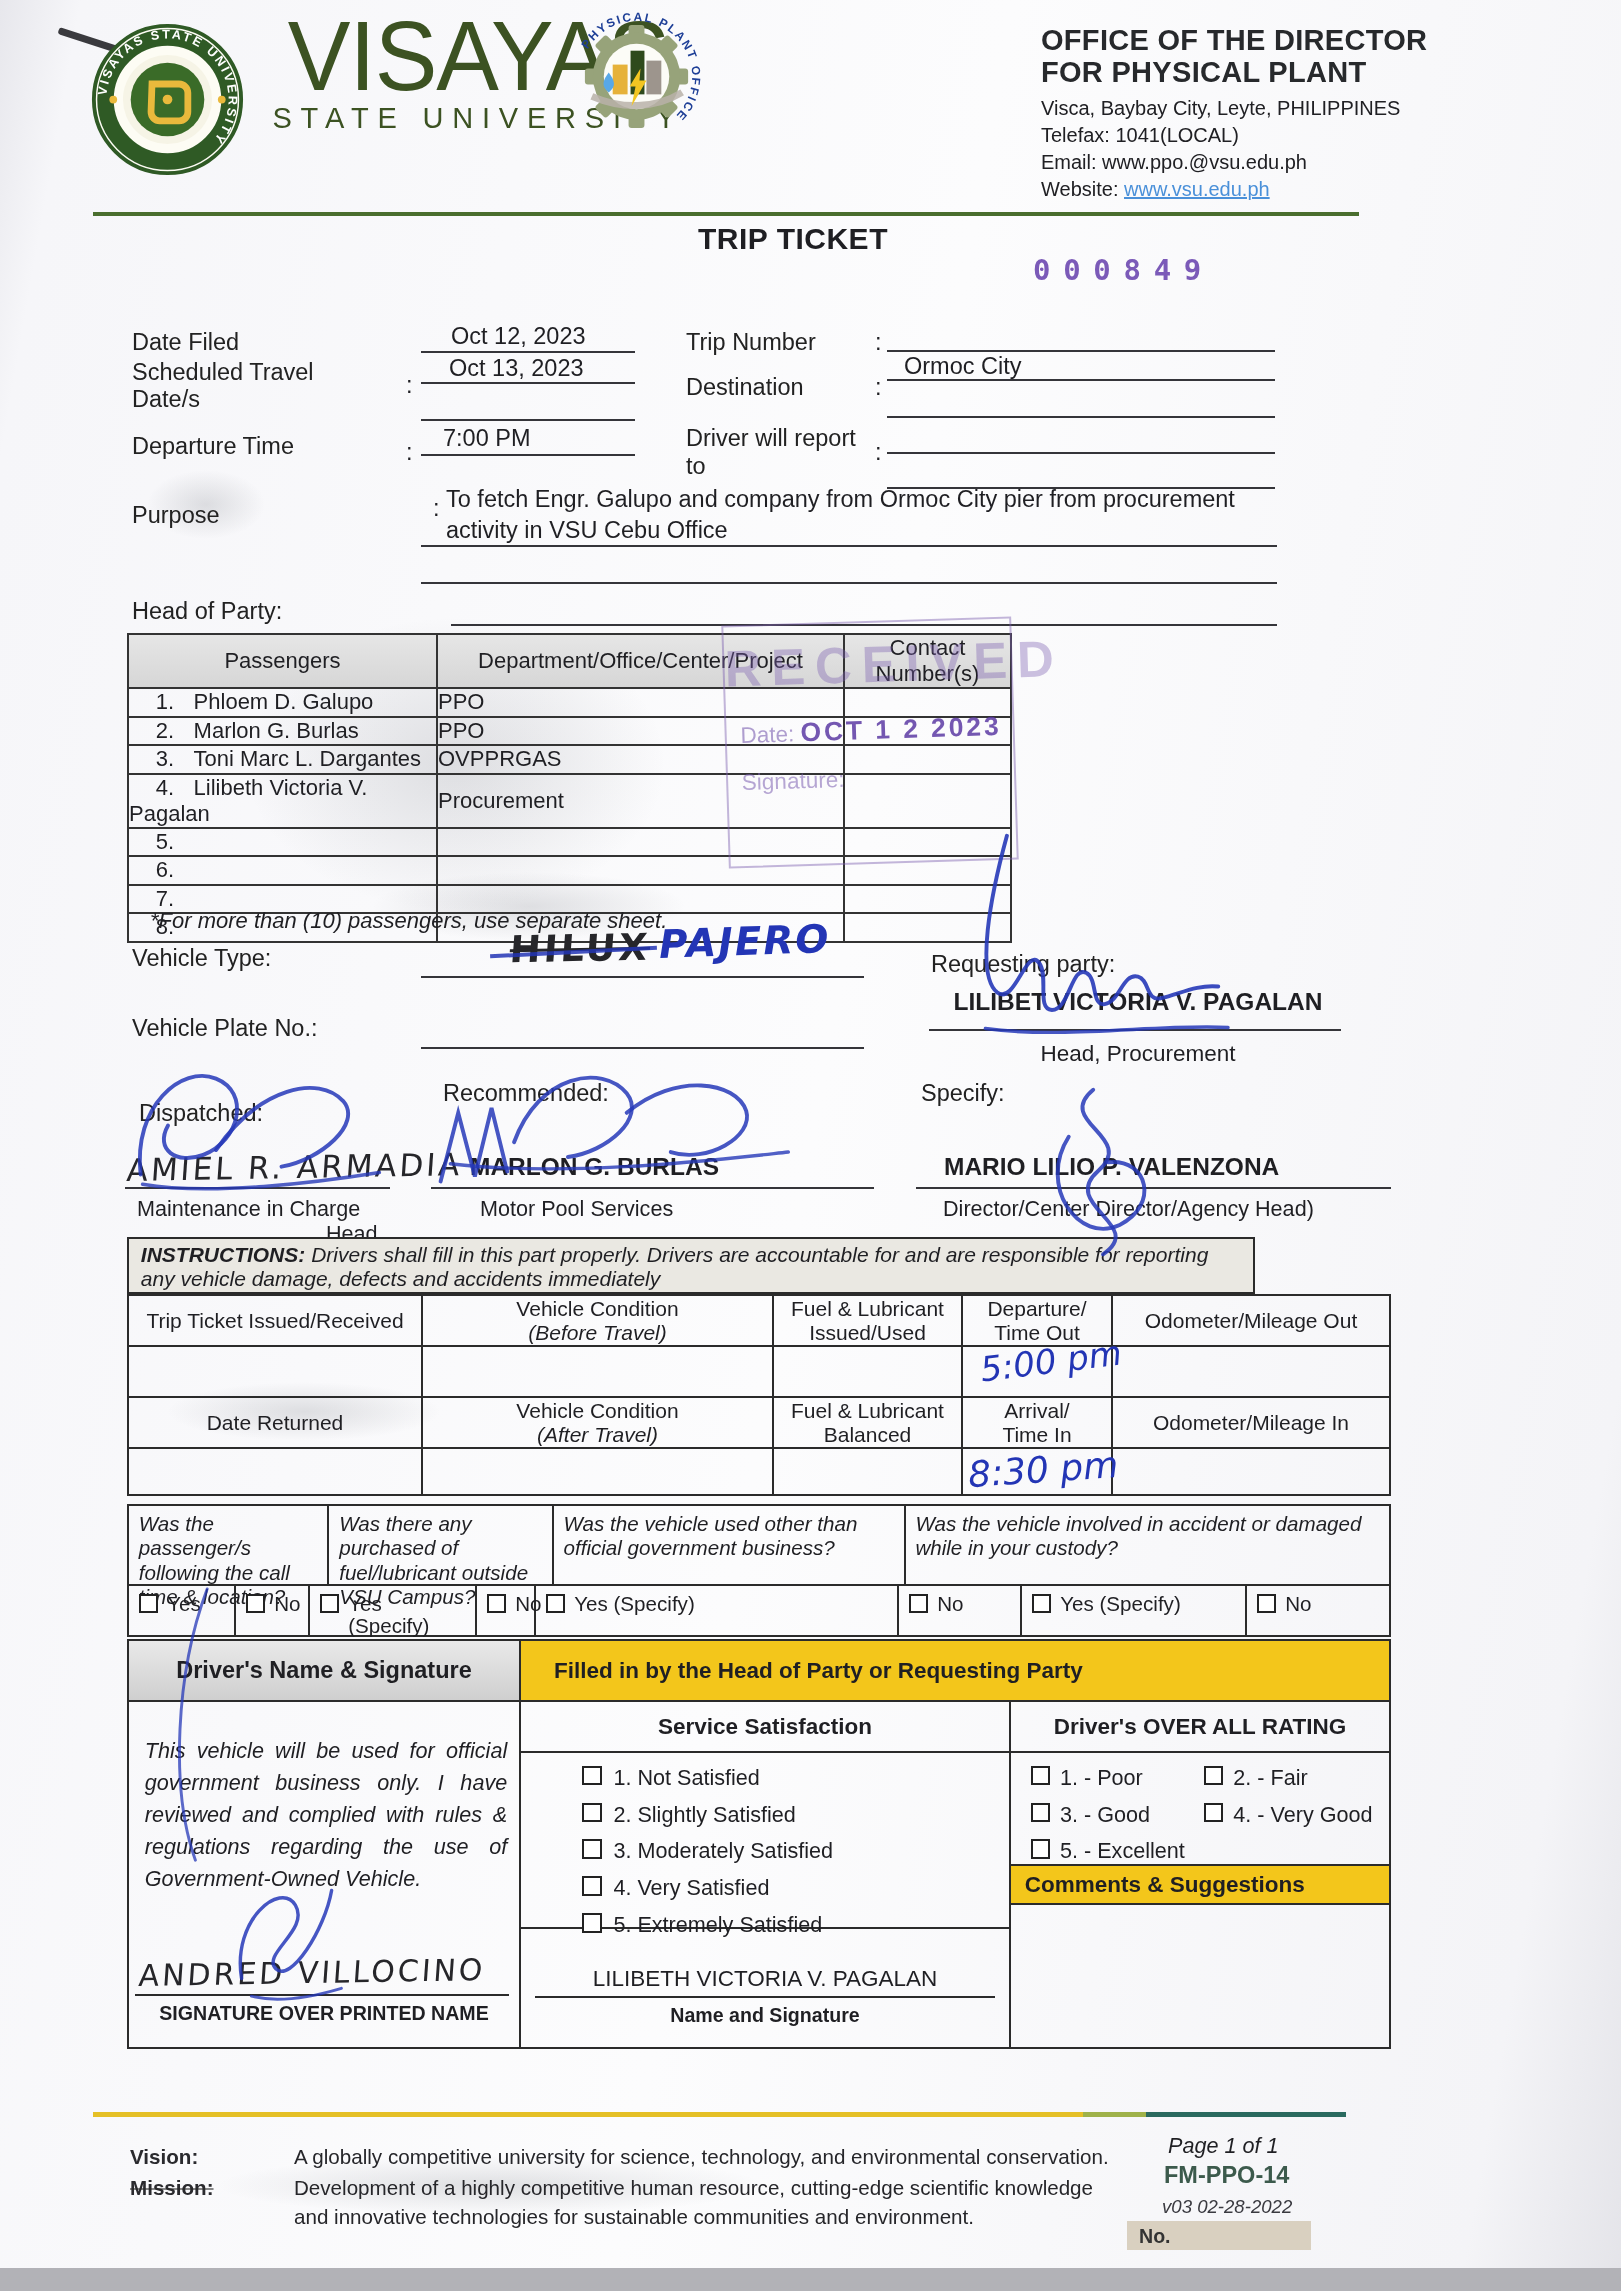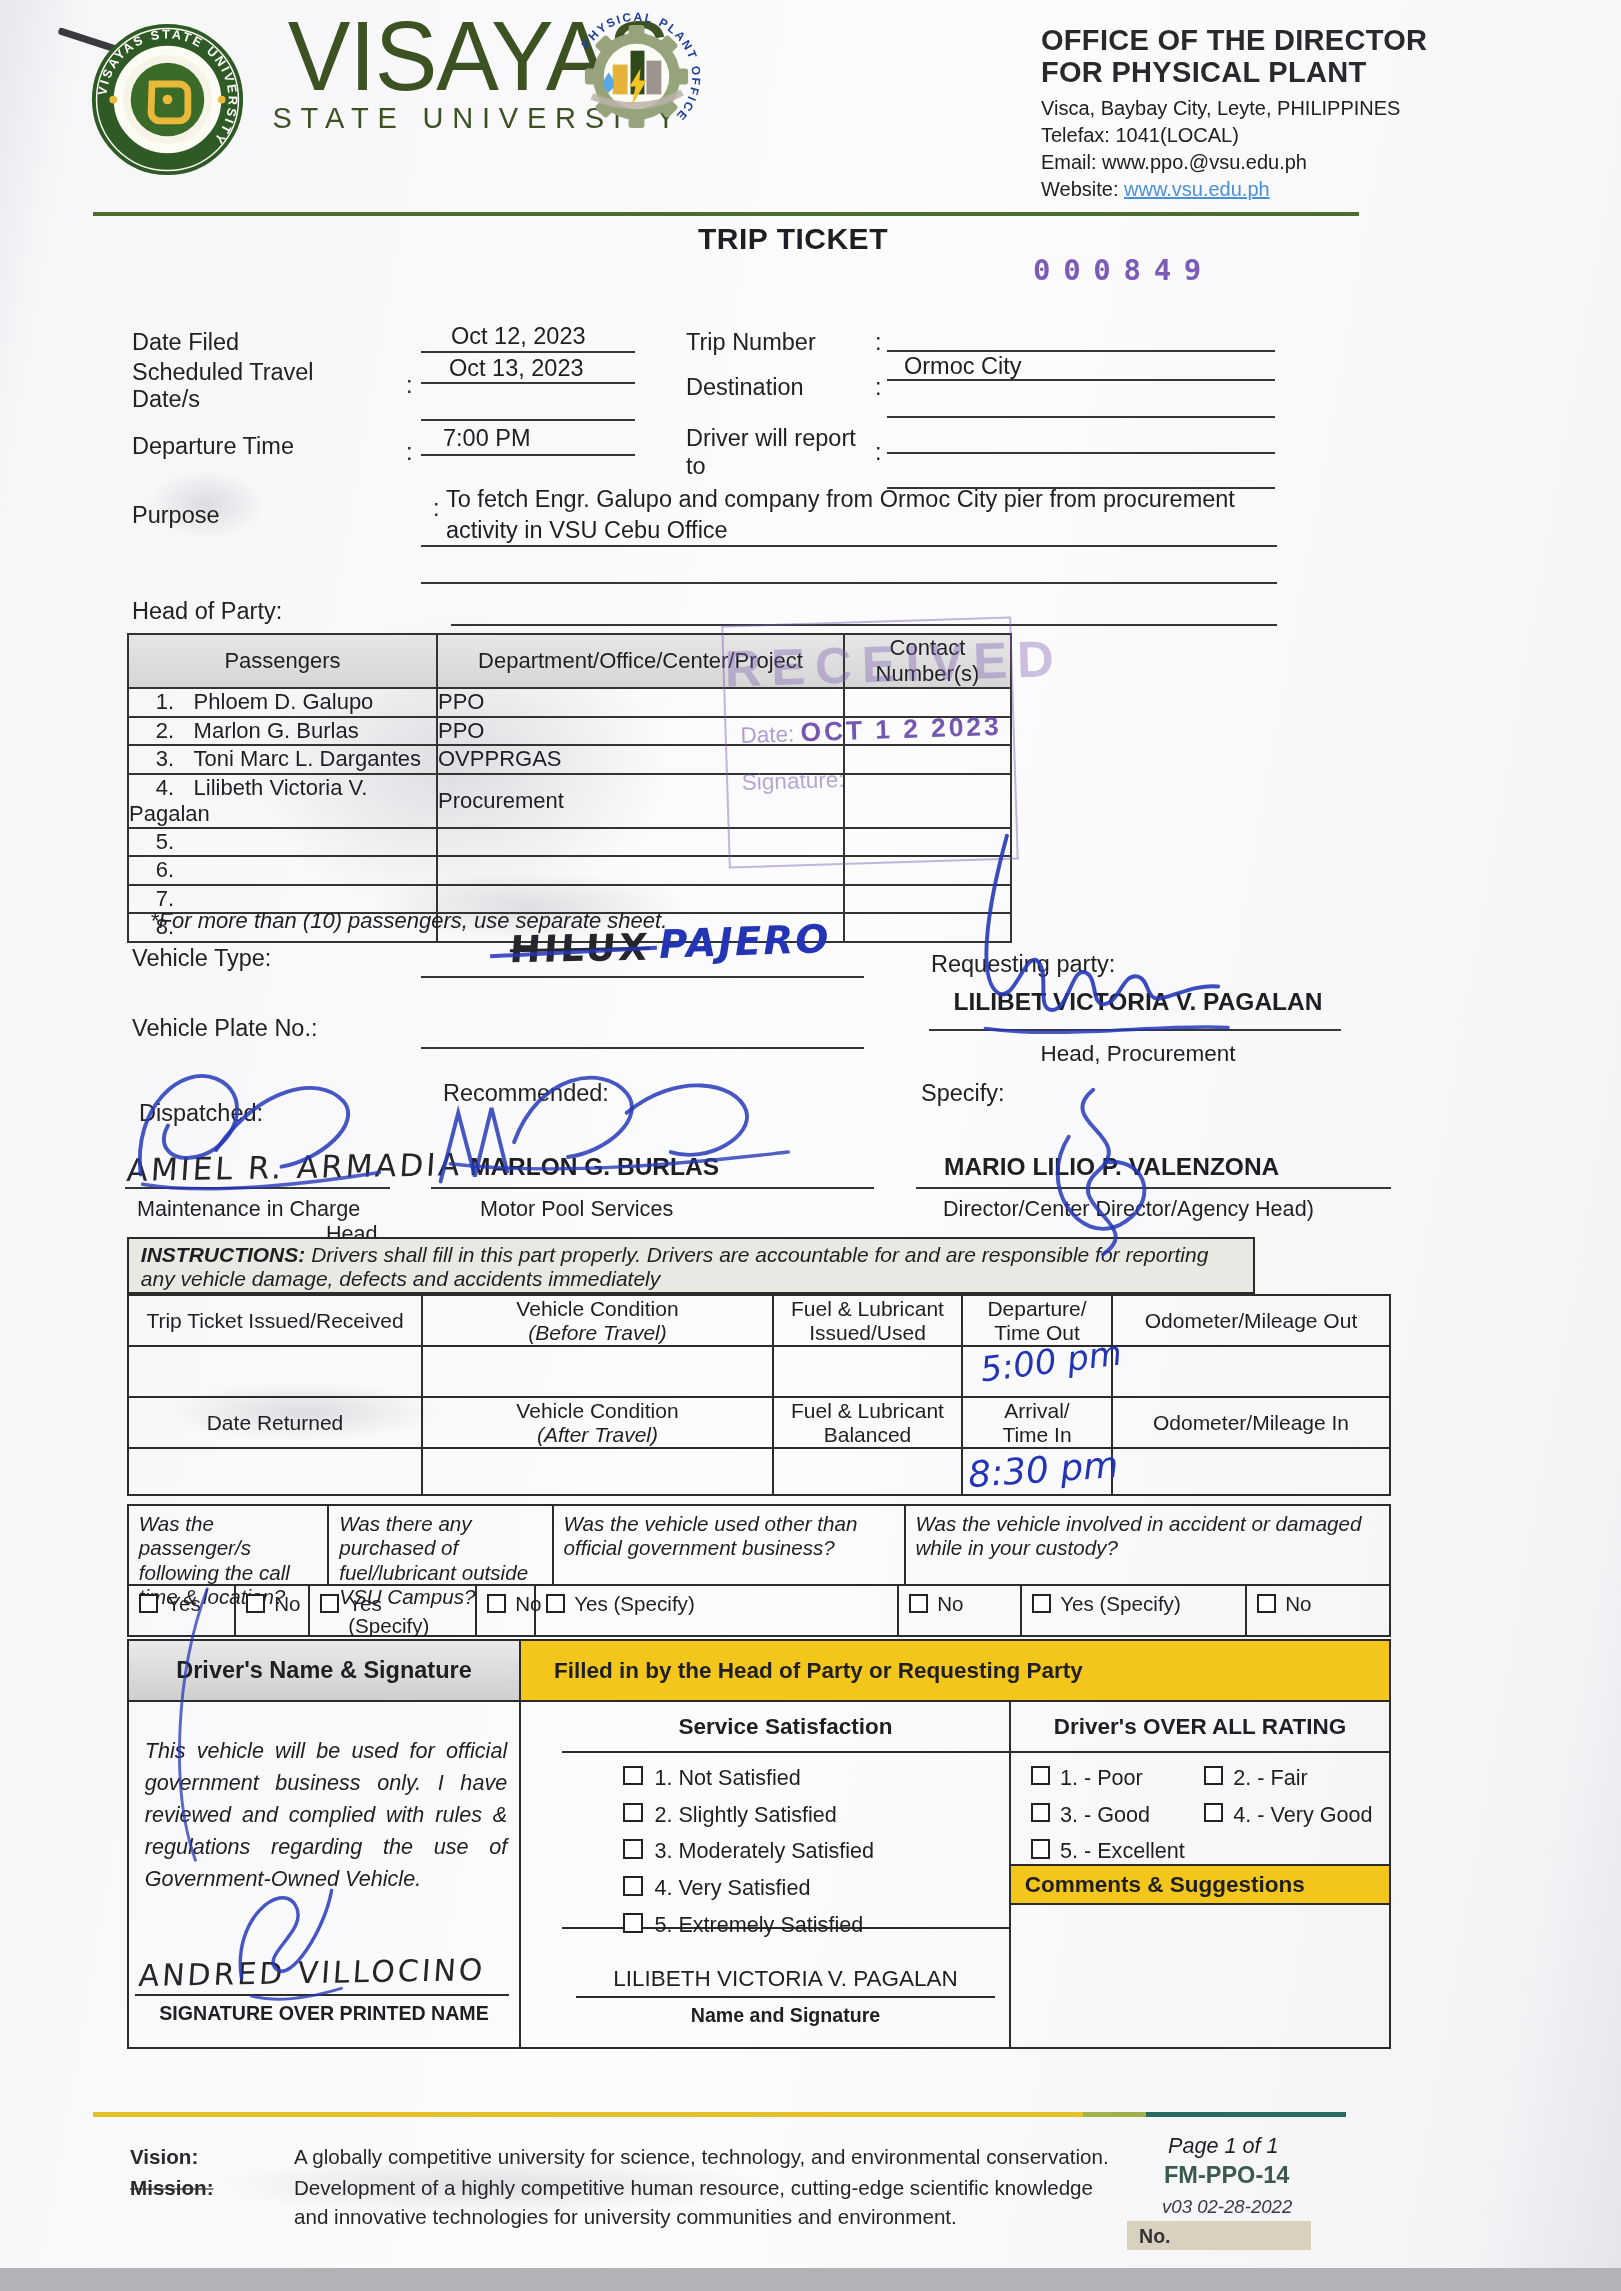--- a/index.html
+++ b/index.html
@@ -87,21 +87,21 @@
     font-size:23.5px;font-weight:bold;}
   .dh-right{flex:1;background:#f3c61b;display:flex;align-items:center;padding-left:33px;
     font-size:22.5px;font-weight:bold;}
   .dbody{display:flex;flex:1;}
   .d-left{width:392px;box-sizing:border-box;border-right:2.5px solid #2b2b2b;position:relative;}
   .pledge{position:absolute;top:33px;left:15.7px;right:11.8px;font-size:21.6px;font-style:italic;
     line-height:32px;text-align:justify;}
   .d-left-line{position:absolute;left:5.9px;right:9.8px;bottom:51px;border-top:2.5px solid #2b2b2b;}
   .d-left-cap{position:absolute;left:0;right:0;bottom:21.6px;text-align:center;font-size:19.6px;font-weight:bold;}
   .d-mid{width:490px;box-sizing:border-box;border-right:2.5px solid #2b2b2b;display:flex;
-    flex-direction:column;position:relative;padding-left:41px;}
+    flex-direction:column;position:relative;}
   .d-col-head{height:49px;flex:none;border-bottom:2px solid #2b2b2b;display:flex;align-items:center;
     justify-content:center;font-size:22.5px;font-weight:bold;}
   .d-mid-list{height:176px;flex:none;border-bottom:2px solid #2b2b2b;padding:11.8px 0 0 61px;box-sizing:border-box;}
   .d-mid-list .opt{display:flex;gap:11.8px;margin-bottom:10.8px;font-size:21.6px;}
   .d-mid-name{flex:1;position:relative;}
   .d-mid-name .nm{position:absolute;left:0;right:0;bottom:55px;text-align:center;font-size:22.5px;}
   .d-mid-name .ln{position:absolute;left:13.7px;right:13.7px;bottom:49px;border-top:2px solid #2b2b2b;}
   .d-mid-name .cap{position:absolute;left:0;right:0;bottom:19.6px;text-align:center;font-size:19.6px;font-weight:bold;}
   .d-right{flex:1;display:flex;flex-direction:column;}
   .d-rate{padding:11.8px 15.7px 0 19.6px;display:grid;grid-template-columns:1fr 1fr;gap:10.8px 3.9px;
@@ -544,21 +544,21 @@
         <div class="d-space"></div>
       </div>
     </div>
   </div>
 
   <div class="f-sep"></div>
   <div class="f-lab" style="left:130px;top:2145px">Vision:</div>
   <div class="f-txt" style="left:294px;top:2145px">A globally competitive university for science, technology, and environmental conservation.</div>
   <div class="f-lab" style="left:130px;top:2176px;text-decoration:line-through;text-decoration-color:rgba(40,40,40,.55)">Mission:</div>
   <div class="f-txt" style="left:294px;top:2176px">Development of a highly competitive human resource, cutting-edge scientific knowledge</div>
-  <div class="f-txt" style="left:294px;top:2205px">and innovative technologies for university communities and environment.</div>
+  <div class="f-txt" style="left:294px;top:2205px">and innovative technologies for sustainable communities and environment.</div>
   <div class="f-page">Page 1 of 1</div>
   <div class="f-code">FM-PPO-14</div>
   <div class="f-ver">v03 02-28-2022</div>
   <div class="f-nobox"></div>
   <div class="f-no">No.</div>
   <div class="bottom-strip"></div>
 
 </div>
 
 

